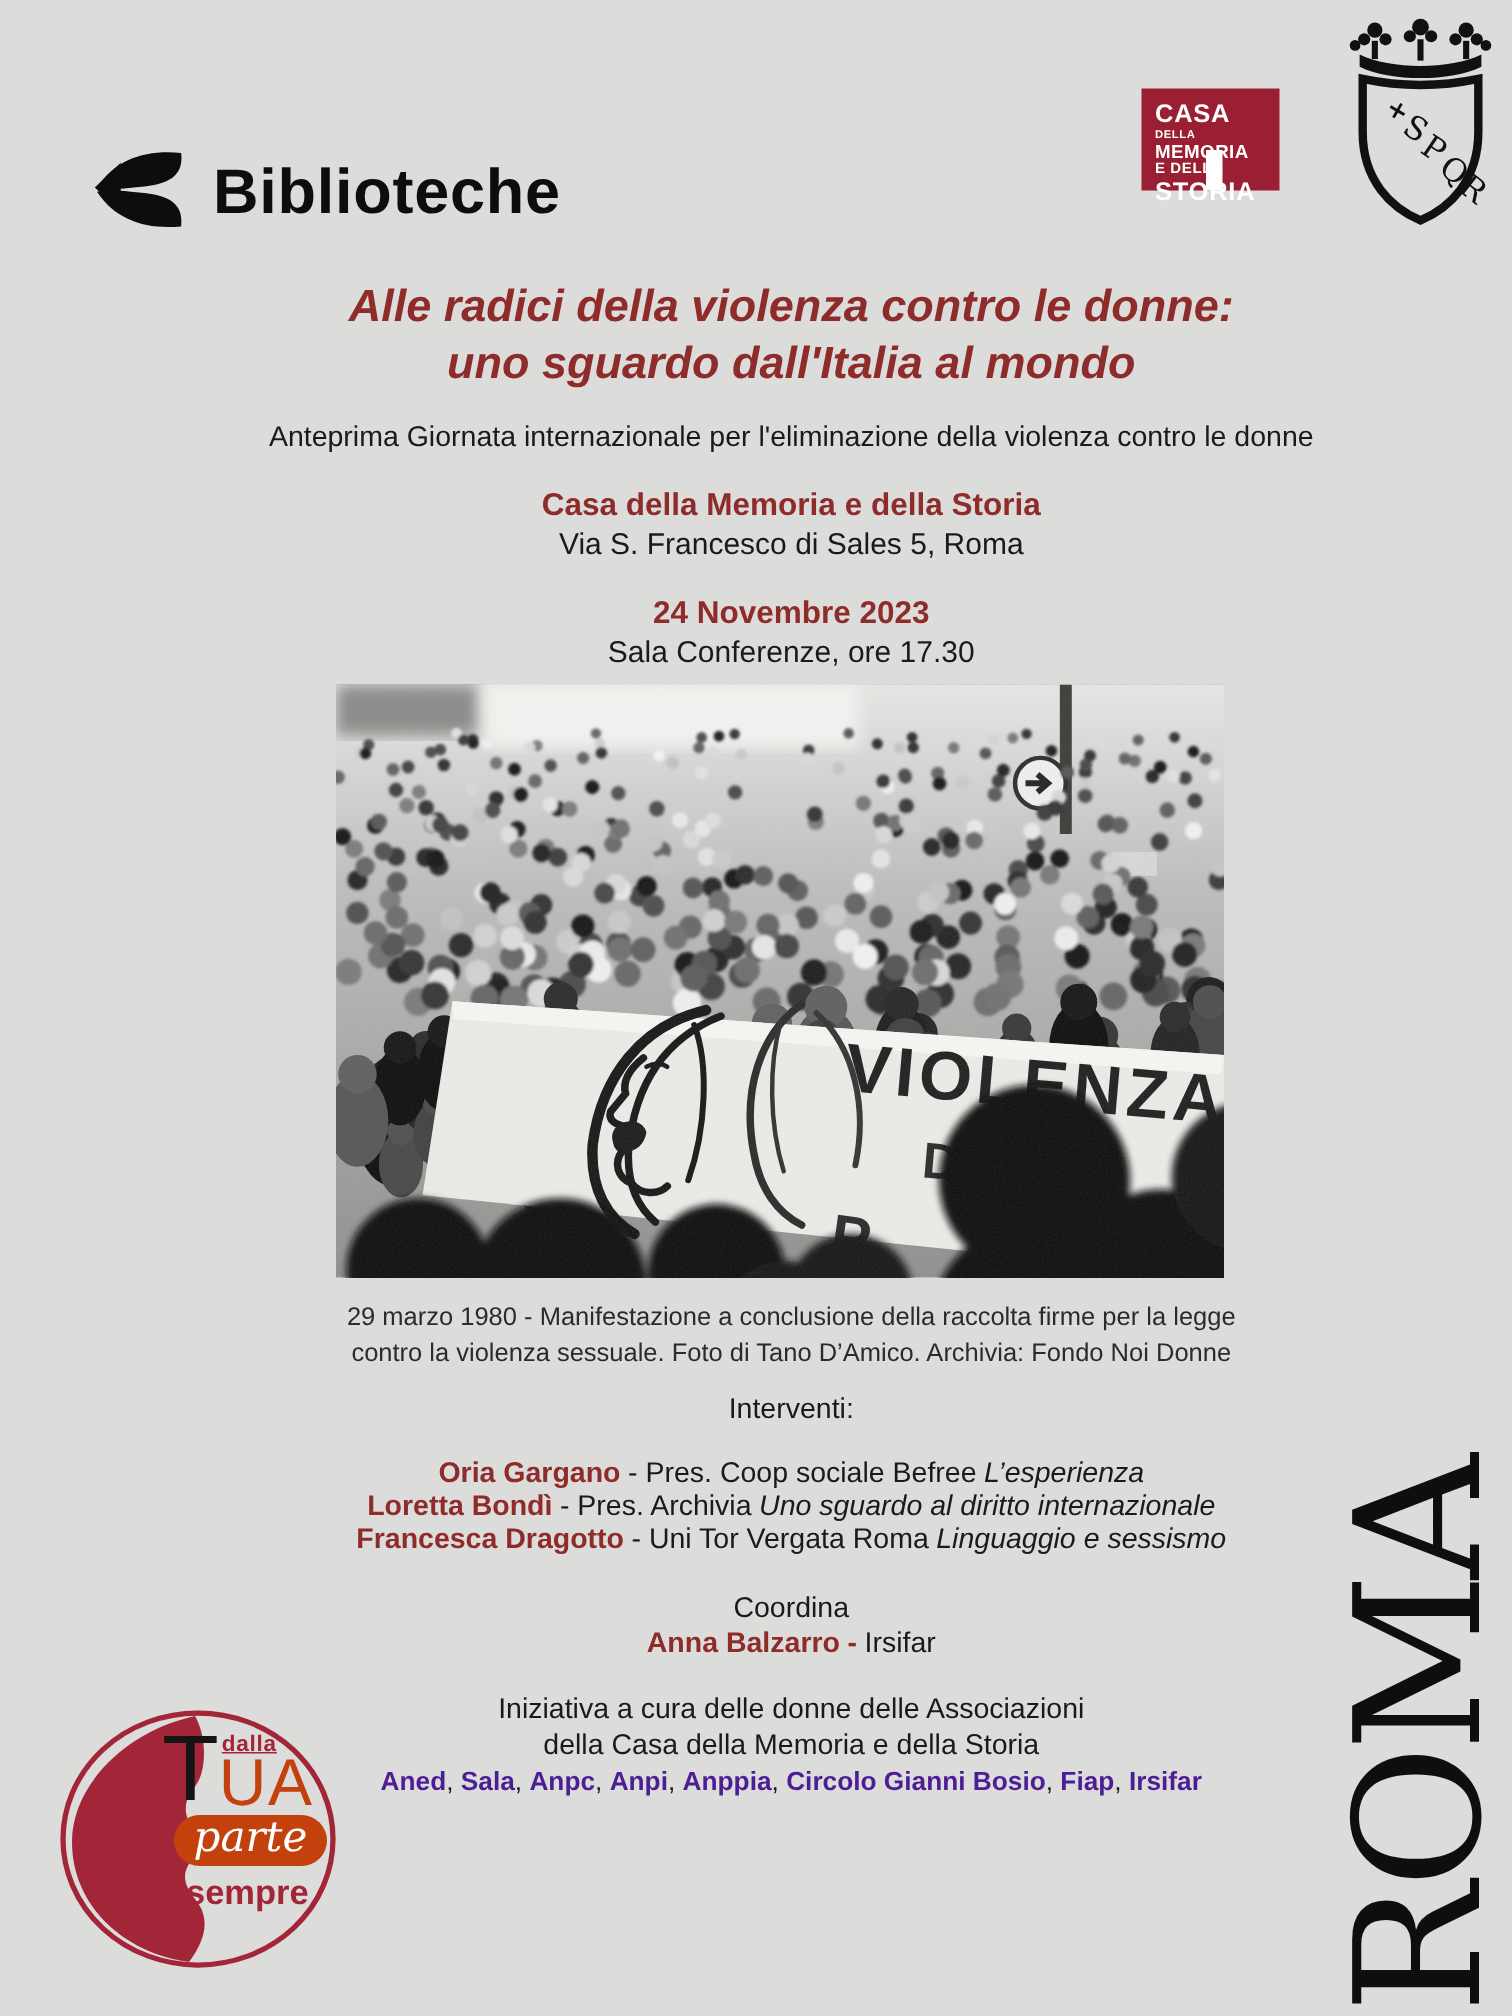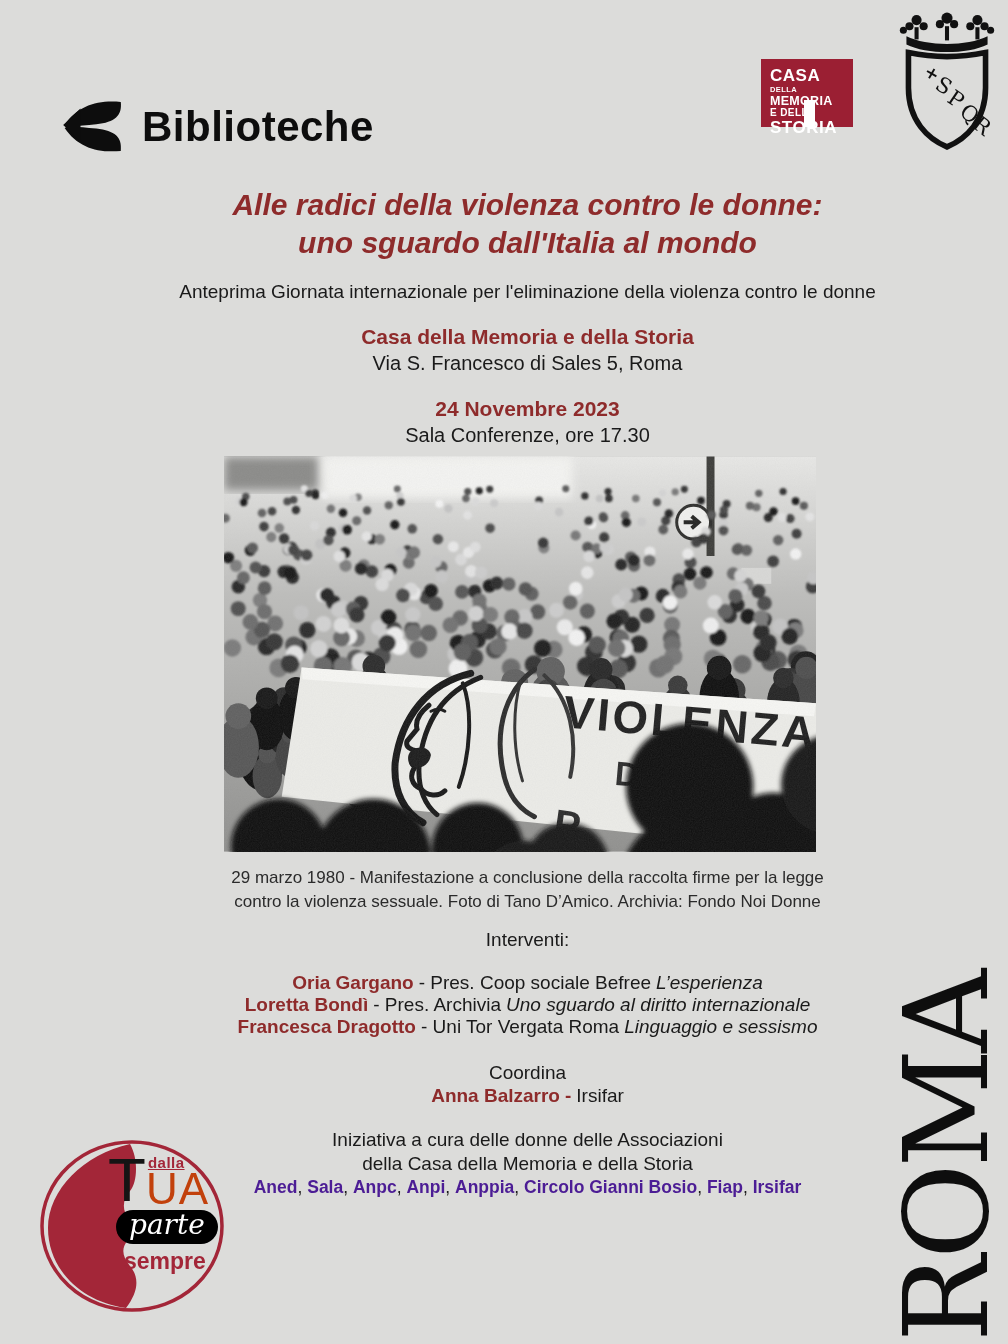--- a/index.html
+++ b/index.html
@@ -54,21 +54,21 @@
   .assoc-line{top:1177px; font-size:17.5px;}
   .assoc{color:#4c1d95; font-weight:bold;}
 
   
   .tua-logo{left:40px; top:1140px; width:186px; height:172px;}
   .tua-row{position:absolute; left:68px; top:14px; display:flex; align-items:flex-end;}
   .tua-t{font-size:62px; line-height:0.82; font-weight:500; color:#141414;}
   .tua-col{display:flex; flex-direction:column; align-items:flex-start;}
   .tua-dalla{font-size:15px; font-weight:bold; color:#a32638; margin:0 0 1px 2px; letter-spacing:0.5px;text-decoration:underline;}
   .tua-ua{font-size:44px; line-height:0.78; font-weight:500; color:#c2410c; letter-spacing:1px;}
-  .tua-pill{position:absolute; left:76px; top:70px; background:#000000; color:#ffffff;
+  .tua-pill{position:absolute; left:76px; top:70px; background:#c2410c; color:#ffffff;
             border-radius:20px; padding:0 13px 5px 13px;
             font-family:"DejaVu Serif", serif; font-style:italic; font-size:28px; line-height:1.05;}
   .tua-sempre{position:absolute; left:84px; top:108px; color:#a32638; font-weight:bold; font-size:23px;}
 
   
   .roma{position:absolute; right:4px; bottom:2px;
         writing-mode:vertical-rl; transform:rotate(180deg);
         font-family:"DejaVu Serif", serif; font-size:116px; line-height:0.98;
         letter-spacing:-4px; color:#0e0e0e;}
 </style>

